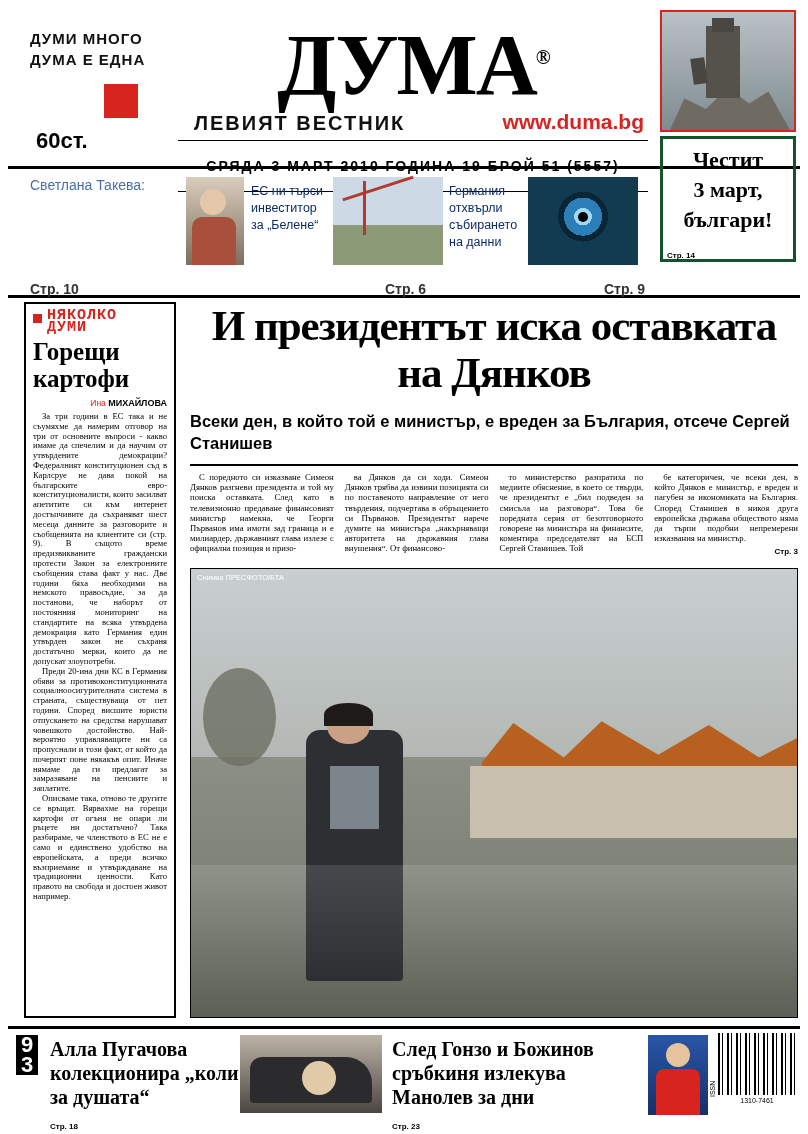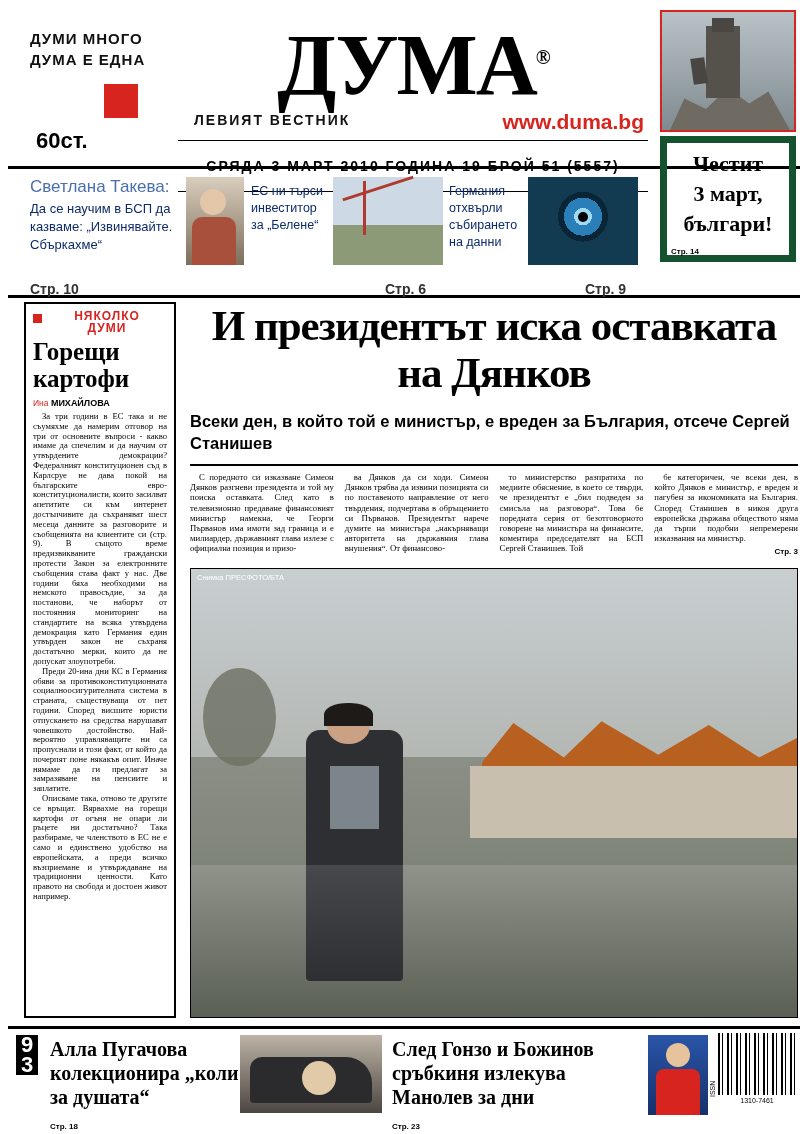--- a/index.html
+++ b/index.html
@@ -16,43 +16,43 @@
   .masthead{position:relative;height:160px;border-bottom:3px solid #000;}
   .slogan{position:absolute;left:22px;top:24px;width:160px;text-align:left;}
   .slogan .l1{font-family:"Liberation Sans",sans-serif;font-weight:bold;font-size:15px;letter-spacing:1px;color:#111;}
   .slogan .l2{font-family:"Liberation Sans",sans-serif;font-weight:bold;font-size:15px;letter-spacing:1px;color:#111;margin-top:4px;}
   .price{position:absolute;left:28px;top:122px;font-family:"Liberation Sans",sans-serif;font-weight:bold;font-size:22px;}
   .redsq{position:absolute;left:96px;top:78px;width:34px;height:34px;background:#d8241f;}
   .logo{position:absolute;left:170px;top:8px;width:470px;text-align:center;}
   .logo .word{font-family:"Liberation Serif",serif;font-weight:bold;font-size:86px;line-height:86px;letter-spacing:-2px;}
   .logo .reg{font-size:20px;vertical-align:super;}
   .logo .sub{position:relative;margin-top:4px;height:22px;}
-  .logo .sub .left{position:absolute;left:16px;top:0;font-family:"Liberation Sans",sans-serif;font-weight:bold;font-size:14px;letter-spacing:2px;color:#111;}
+  .logo .sub .left{position:absolute;left:16px;top:0;font-family:"Liberation Sans",sans-serif;font-weight:bold;font-size:20px;letter-spacing:2px;color:#111;}
   .logo .sub .right{position:absolute;right:4px;top:-2px;font-family:"Liberation Sans",sans-serif;font-weight:bold;font-size:21px;color:#d8241f;letter-spacing:0px;margin-left:40px;}
   .logo .dateline{margin-top:6px;border-top:1px solid #000;border-bottom:1px solid #000;font-family:"Liberation Sans",sans-serif;font-size:14px;letter-spacing:2px;font-weight:bold;padding:17px 0;}
 
   
   .monument{position:absolute;right:4px;top:4px;width:136px;height:122px;border:2px solid #d8241f;box-sizing:border-box;overflow:hidden;background:#9aa3a6;}
   .mon-sky{position:absolute;left:0;top:0;width:100%;height:100%;background:linear-gradient(#b9c2c6,#7f8b90);}
   .mon-rock{position:absolute;left:8px;bottom:0;width:120px;height:70px;background:#6f6b63;clip-path:polygon(0% 100%,12% 55%,30% 70%,48% 40%,66% 62%,82% 45%,100% 100%);}
   .mon-tower{position:absolute;left:44px;top:14px;width:34px;height:72px;background:#55514b;}
   .mon-tower2{position:absolute;left:50px;top:6px;width:22px;height:14px;background:#4a4742;}
   .mon-fig{position:absolute;left:30px;top:46px;width:14px;height:26px;background:#494540;transform:rotate(-8deg);}
-  .honor{position:absolute;right:4px;top:130px;width:136px;height:126px;border:7px solid #14532d;box-sizing:border-box;text-align:center;padding-top:6px;}
+  .honor{position:absolute;right:4px;top:130px;width:136px;height:126px;border:3px solid #14532d;box-sizing:border-box;text-align:center;padding-top:6px;}
   .honor div{font-family:"Liberation Serif",serif;font-weight:bold;font-size:22px;line-height:30px;}
   .honor .pg{font-family:"Liberation Sans",sans-serif;font-size:8px;font-weight:bold;position:absolute;left:4px;bottom:-12px;}
 
   
   .teasers{position:relative;height:120px;border-bottom:3px solid #000;margin-top:2px;padding-top:4px;}
   .tz{position:absolute;top:6px;}
   .tz .txt{font-family:"Liberation Sans",sans-serif;font-size:12.5px;line-height:17px;color:#0c2b6b;}
   .pgnum{font-family:"Liberation Sans",sans-serif;font-size:14px;font-weight:bold;color:#333;position:absolute;bottom:-2px;}
 
   .t1{left:22px;width:150px;}
-  .t1 .name{font-family:"Liberation Sans",sans-serif;font-size:17px;color:#4a6fae;margin-bottom:3px;}
+  .t1 .name{font-family:"Liberation Sans",sans-serif;font-size:14px;color:#4a6fae;margin-bottom:3px;}
   .t1 .txt{font-size:13px;line-height:18px;}
   .t2img{left:178px;top:6px;width:58px;height:88px;background:linear-gradient(#cbbba6,#8e7e6c);}
   .t2{left:243px;width:74px;top:12px;}
   .t3img{left:325px;top:6px;width:110px;height:88px;background:linear-gradient(#b9cbdc,#7b8f7a);}
   .t4{left:441px;width:74px;top:12px;}
   .t5img{left:520px;top:6px;width:110px;height:88px;background:#123;}
 
   
   .eye{position:relative;width:100%;height:100%;background:radial-gradient(circle at 50% 45%,#9fd8f2 0 12%,#2a7fb8 12% 26%,#0a2535 26% 34%,#123b52 34% 100%);}
   .eye:after{content:"";position:absolute;left:50%;top:45%;width:10px;height:10px;margin:-5px 0 0 -5px;background:#000;border-radius:50%;}
@@ -67,23 +67,23 @@
   .girl:before{content:"";position:absolute;left:14px;top:12px;width:26px;height:26px;border-radius:50%;background:#e3c7a8;}
   .girl:after{content:"";position:absolute;left:6px;top:40px;width:44px;height:48px;background:#a8503c;border-radius:10px 10px 0 0;}
 
   
   .body{position:relative;margin-top:4px;height:718px;}
 
   
   .leftcol{position:absolute;left:16px;top:0;width:152px;height:716px;border:2px solid #000;box-sizing:border-box;padding:6px 7px;}
   .kicker{display:flex;align-items:flex-start;gap:5px;}
   .kicker .sq{width:9px;height:9px;background:#d8241f;margin-top:4px;}
-  .kicker .kt{font-family:Liberation Sans, sans-serif;font-size:12px;font-weight:bold;color:#d8241f;letter-spacing:1px;text-align:center;flex:1;line-height:12px;}
+  .kicker .kt{font-family:Liberation Mono, monospace;font-size:15px;font-weight:bold;color:#d8241f;letter-spacing:1px;text-align:left;flex:1;line-height:12px;}
   .lc-title{font-family:"Liberation Serif",serif;font-weight:bold;font-size:25px;line-height:27px;margin-top:4px;}
-  .byline{font-family:"Liberation Sans",sans-serif;font-size:8.5px;margin-top:6px;color:#d8241f;}
+  .byline{font-family:"Liberation Sans",sans-serif;font-size:8.5px;margin-top:6px;color:#d8241f;text-align:right;}
   .byline b{color:#000;font-size:9px;}
   .lc-body{margin-top:4px;font-size:8.6px;line-height:9.8px;text-align:justify;hyphens:auto;}
   .lc-body p{margin:0 0 0 0;text-indent:9px;}
 
   
   .mainhead{position:absolute;left:182px;top:0;right:2px;}
   .h1{font-family:"Liberation Serif",serif;font-weight:bold;font-size:43px;line-height:47px;text-align:center;letter-spacing:-1px;}
   .h2{font-family:"Liberation Sans",sans-serif;font-weight:bold;font-size:16.5px;line-height:22px;margin-top:14px;}
   .hr-main{border:0;border-top:2px solid #000;margin:10px 0 6px 0;}
 
@@ -160,41 +160,40 @@
       <div>Честит</div>
       <div>3 март,</div>
       <div>българи!</div>
       <div class="pg">Стр. 14</div>
     </div>
   </div>
 
   <div class="teasers">
     <div class="tz t1">
       <div class="name">Светлана Такева:</div>
-      <div class="txt">Да се научим в БСП да казваме: „Извинявайте. Сбъркахме“</div>
     </div>
     <div class="tz t2img thumb">
         <div class="girl"></div>
       </div>
     <div class="tz t2">
       <div class="txt">ЕС ни търси инвеститор за „Белене“</div>
     </div>
     <div class="tz t3img thumb">
         <div class="crane"></div>
       </div>
     <div class="tz t4">
       <div class="txt">Германия отхвърли събирането на данни</div>
     </div>
     <div class="tz t5img thumb">
         <div class="eye"></div>
       </div>
 
     <div class="pgnum" style="left:22px;">Стр. 10</div>
     <div class="pgnum" style="left:377px;">Стр. 6</div>
-    <div class="pgnum" style="left:577px;">Стр. 9</div>
+    <div class="pgnum" style="left:596px;">Стр. 9</div>
   </div>
 
   <div class="body">
 
     <div class="leftcol">
       <div class="kicker">
         <div class="sq"></div>
         <div class="kt">
           <div>НЯКОЛКО</div>
           <div>ДУМИ</div>

